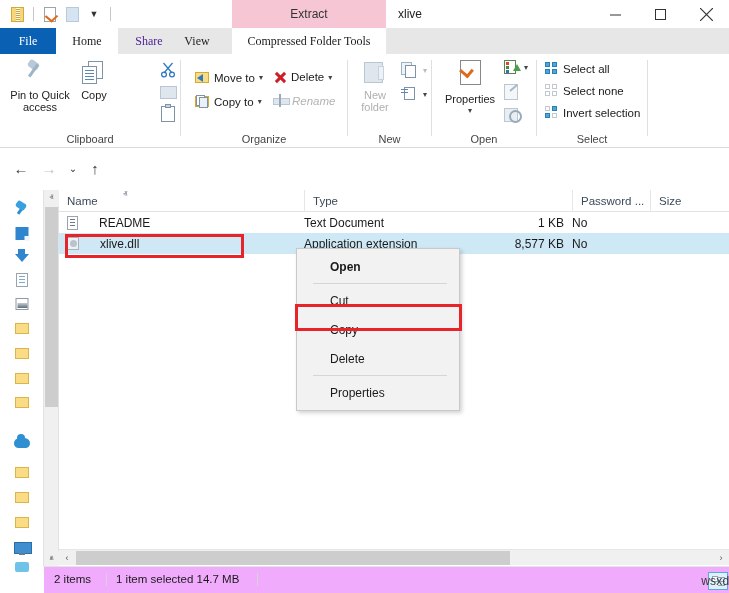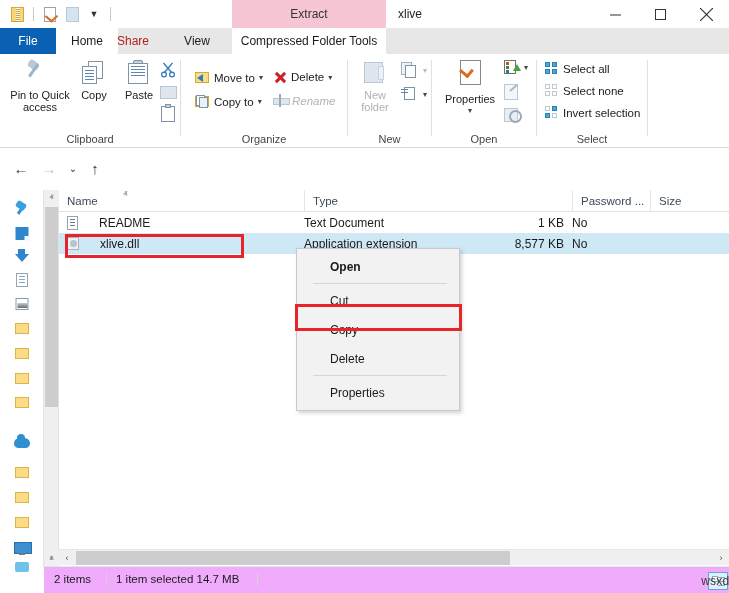--- a/index.html
+++ b/index.html
@@ -45,26 +45,27 @@
 
   #wincontrols { position: absolute; right: 0; top: 0; height: 28px; display: flex; }
   .wc { width: 45px; height: 28px; display: flex; align-items: center; justify-content: center; font-size: 13px; color: #333; }
   .wc.close { width: 46px; }
   .wc svg { display: block; }
 
   
   #tabstrip {
     position: absolute; left: 0; top: 28px; width: 729px; height: 26px;
     background: #e7e7e7;
+    font-family: Liberation Serif, serif;
   }
   .tab { position: absolute; top: 0; height: 26px; display: flex; align-items: center; justify-content: center; font-size: 12px; }
   .tab.file { left: 0; width: 56px; background: #0a61b3; color: #fff; }
   .tab.active { background: #ffffff; color: #1b1b1b; }
   #tab-home { left: 56px; width: 62px; }
-  #tab-share { left: 106px; width: 54px; color: #b91c1c; }
+  #tab-share { left: 122px; width: 54px; color: #4c1d95; }
   #tab-view { left: 172px; width: 50px; color: #222; }
   #tab-cft { left: 232px; width: 154px; background: #ffffff; color: #1b1b1b; }
   #ribbon-collapse { position: absolute; right: 36px; top: 30px; width: 18px; height: 18px; display:flex; align-items:center; justify-content:center; font-size: 10px; color: #444; }
   #help-btn {
     position: absolute; right: 10px; top: 30px; width: 19px; height: 19px; border-radius: 50%;
     background: #1f78c8; color: #fff; font-size: 12px; font-weight: bold;
     display: flex; align-items: center; justify-content: center;
   }
 
   
@@ -339,29 +340,20 @@
       </div>
       <div class="bigbtn" style="left:70px; width:48px;">
         <span class="ic ic-copy">
           <i class="copy-b"></i>
             <i class="copy-f">
               <i class="lines"></i>
             </i>
         </span>
         <span class="lbl">Copy</span>
       </div>
-      <div class="bigbtn" style="left:115px; width:48px;">
-        <span class="ic ic-paste">
-          <i class="clip-clip"></i>
-            <i class="clip-body">
-              <i class="lines" style="top:2px;"></i>
-            </i>
-        </span>
-        <span class="lbl">Paste</span>
-      </div>
       <div style="position:absolute; left:160px; top:8px;">
         <svg width="17" height="16" viewBox="0 0 17 16">
           <circle cx="4" cy="12.5" r="2.4" fill="none" stroke="#2f7bbf" stroke-width="1.3"></circle>
           <circle cx="12" cy="12.5" r="2.4" fill="none" stroke="#2f7bbf" stroke-width="1.3"></circle>
           <line x1="4" y1="11" x2="12.5" y2="1" stroke="#2f7bbf" stroke-width="1.3"></line>
           <line x1="12" y1="11" x2="3.5" y2="1" stroke="#2f7bbf" stroke-width="1.3"></line>
         </svg>
       </div>
       <div style="position:absolute; left:160px; top:32px;">
         <span class="mini" style="width:17px;height:13px;">

